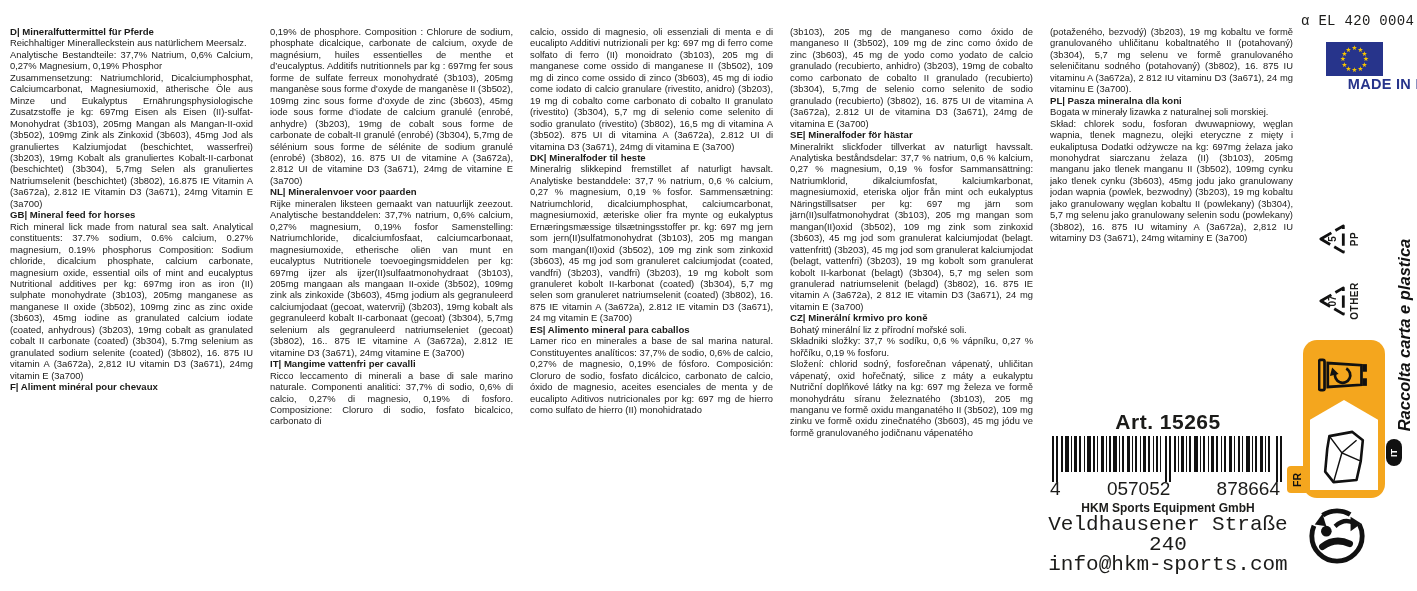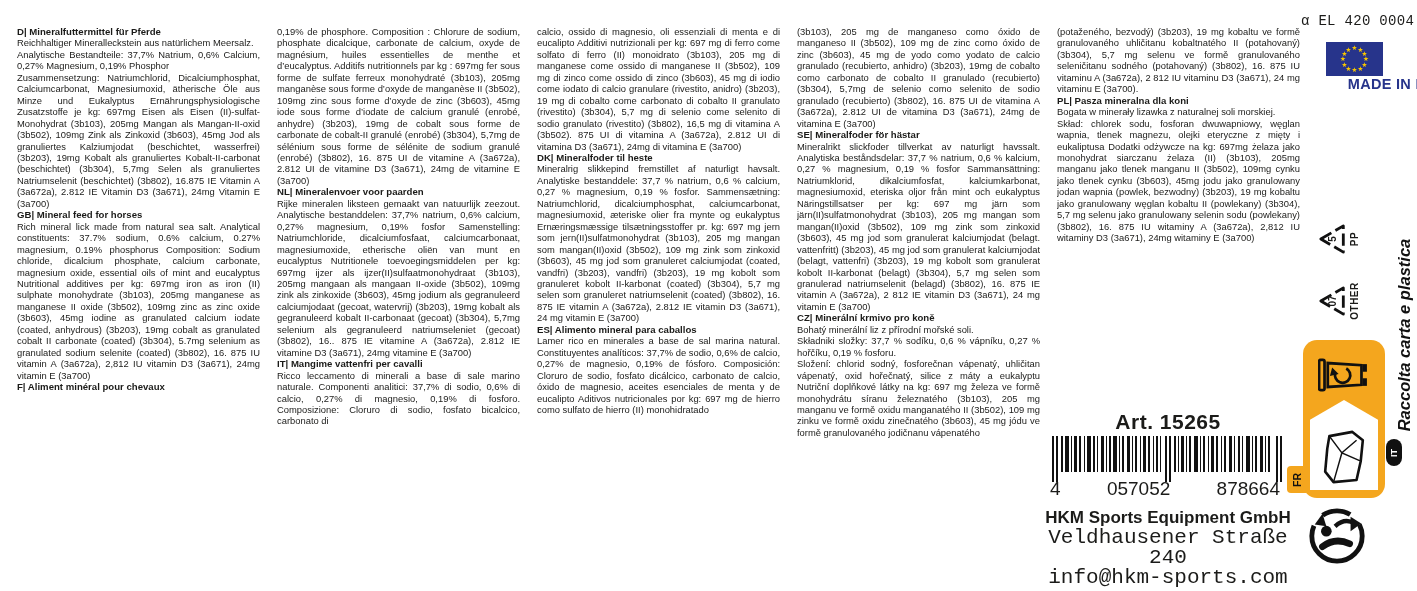--- a/index.html
+++ b/index.html
@@ -1,30 +1,30 @@
 <!DOCTYPE html>
 <html><head>
 <meta charset="utf-8">
 <style>
   html,body{margin:0;padding:0;background:#e8e8e8;}
   .page{position:relative;width:1417px;height:591px;background:#ffffff;overflow:hidden;
         font-family:"Liberation Sans",sans-serif;color:#1b1b19;}
   
-  .cols{position:absolute;left:17px;top:26px;display:flex;gap:17px;justify-content:flex-end;}
+  .cols{position:absolute;left:10px;top:26px;display:flex;gap:17px;justify-content:flex-end;}
   .col{width:243px;height:560px;overflow:hidden;font-size:9.4px;line-height:11.45px;}
   .col p{margin:0;text-align:justify;}
   .col p.hdr{text-align:left;font-weight:bold;font-size:9.6px;}
   .col span.bold{font-weight:normal;}
   
   .brand{position:absolute;left:1040px;top:410px;width:256px;text-align:center;}
   .artno{font-size:21px;font-weight:bold;letter-spacing:.5px;}
   .barcode-wrap{position:relative;width:236px;margin:2px auto 0;}
   .digits{display:flex;justify-content:space-between;align-items:flex-end;
           font-size:19px;margin-top:-9px;padding:0 6px 0 0;line-height:20px;}
-  .company{font-size:17px;font-weight:bold;margin-top:9px;}
+  .company{font-size:12px;font-weight:bold;margin-top:2px;}
   .addr{font-size:21px;line-height:20px;font-family:Liberation Mono, monospace;}
   
   .approval{position:absolute;left:1301px;top:13px;width:112px;font-size:14px;
             letter-spacing:.3px;white-space:nowrap;font-family:Liberation Mono, monospace;}
   .euflag{position:absolute;left:1326px;top:42px;}
   .madeineu{position:absolute;left:1334px;top:76px;width:116px;text-align:center;
             font-size:14.5px;font-weight:bold;color:#27348B;letter-spacing:.3px;}
   .recy-rot{position:absolute;left:1279px;top:241px;width:120px;height:58px;
             transform:rotate(-90deg);transform-origin:50% 50%;
             display:flex;gap:14px;align-items:center;justify-content:center;}

